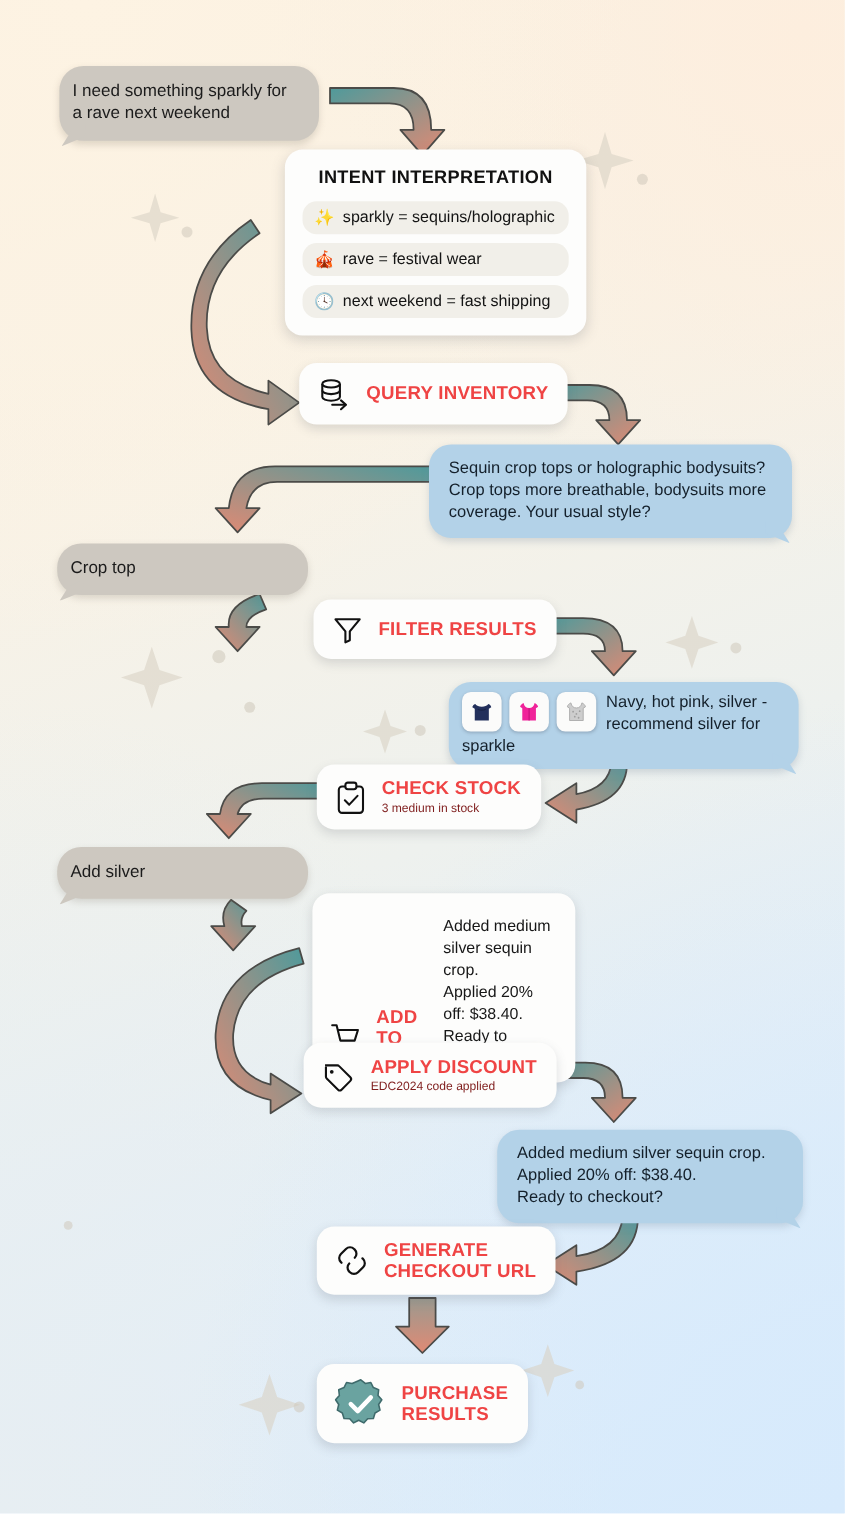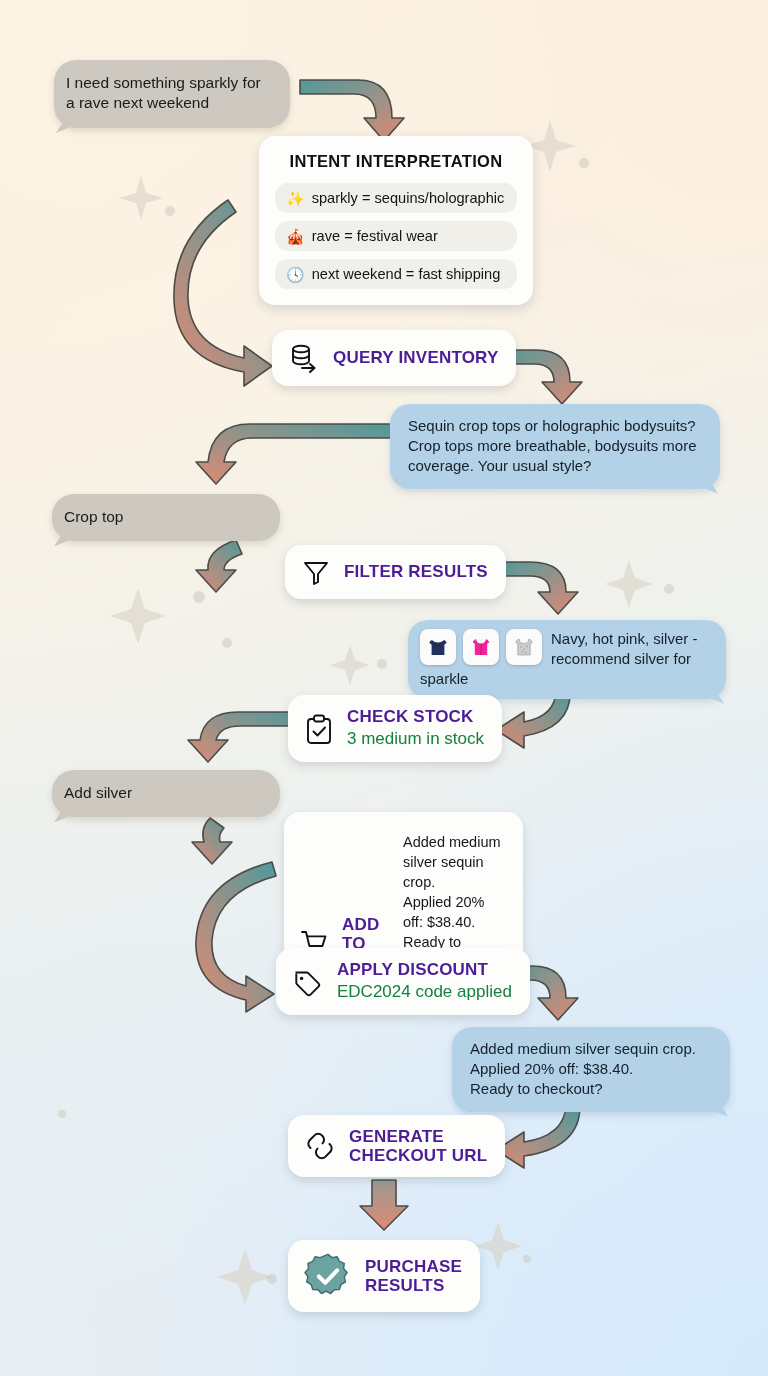--- a/index.html
+++ b/index.html
@@ -54,22 +54,22 @@
   }
   
   .card{
     background:#fdfdfc;border-radius:16px;
     box-shadow:0 4px 10px rgba(90,95,105,.20);
     padding:12px 18px 12px 16px;
     display:flex;align-items:center;gap:13px;
   }
   .card.stack{align-items:center;}
   .card .ico{flex:0 0 auto;display:flex;align-items:center;justify-content:center;}
-  .ctitle{font-size:17px;font-weight:bold;letter-spacing:.2px;color:#4c1d95;white-space:pre-line;line-height:1.12;}
-  .csub{font-size:17px;color:#15803d;line-height:1.3;margin-top:2px;}
+  .ctitle{font-size:17px;font-weight:bold;letter-spacing:.2px;color:#ef4444;white-space:pre-line;line-height:1.12;}
+  .csub{font-size:11px;color:#7f1d1d;line-height:1.3;margin-top:2px;}
   .cbody{font-size:14.5px;color:#171717;line-height:1.38;margin-top:8px;white-space:pre-line;}
 
   
   .intent{
     position:absolute;background:#fdfdfc;border-radius:16px;
     box-shadow:0 4px 12px rgba(90,95,105,.22);
     padding:14px 16px 16px 16px;width:242px;margin-left:12px;
   }
   .intent h3{margin:2px 0 12px 0;text-align:center;font-size:16.5px;font-weight:bold;letter-spacing:.3px;color:#111;}
   .irow{

